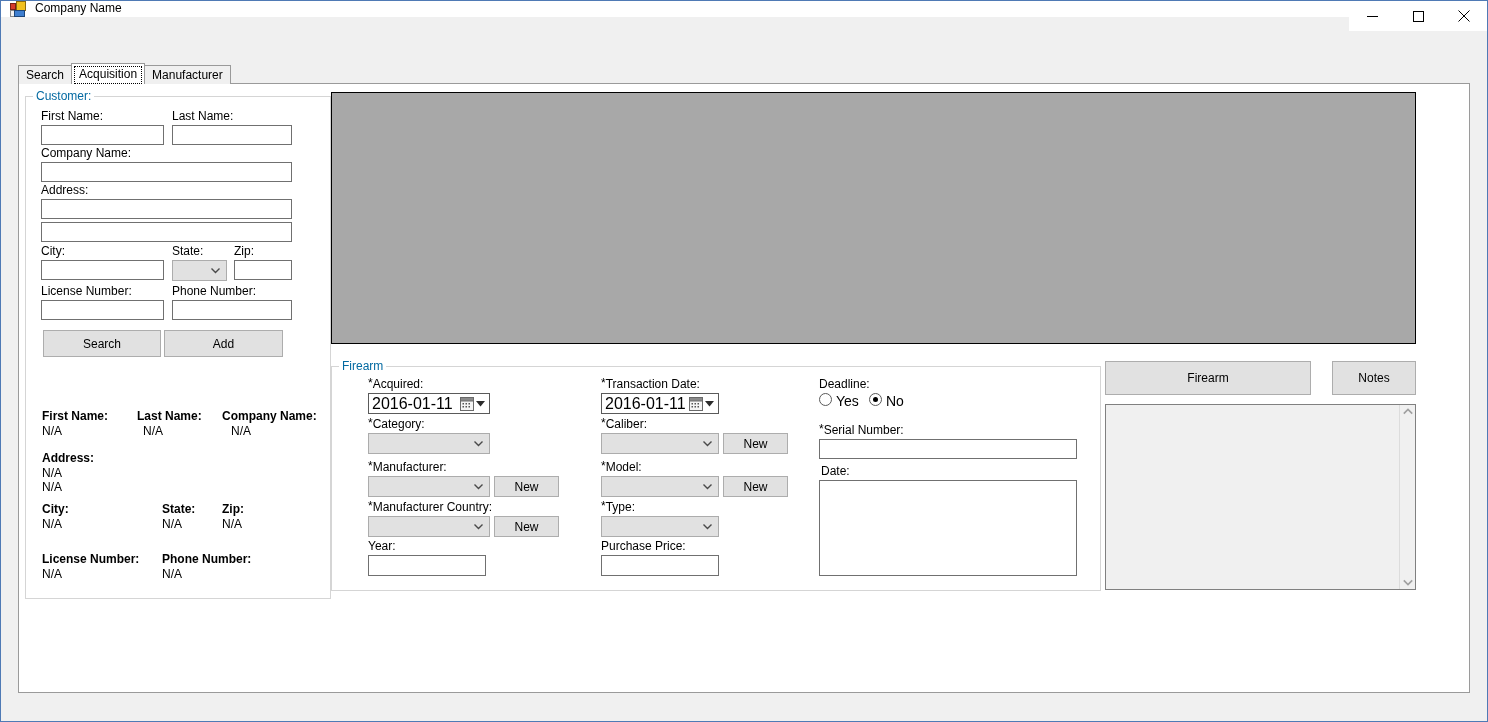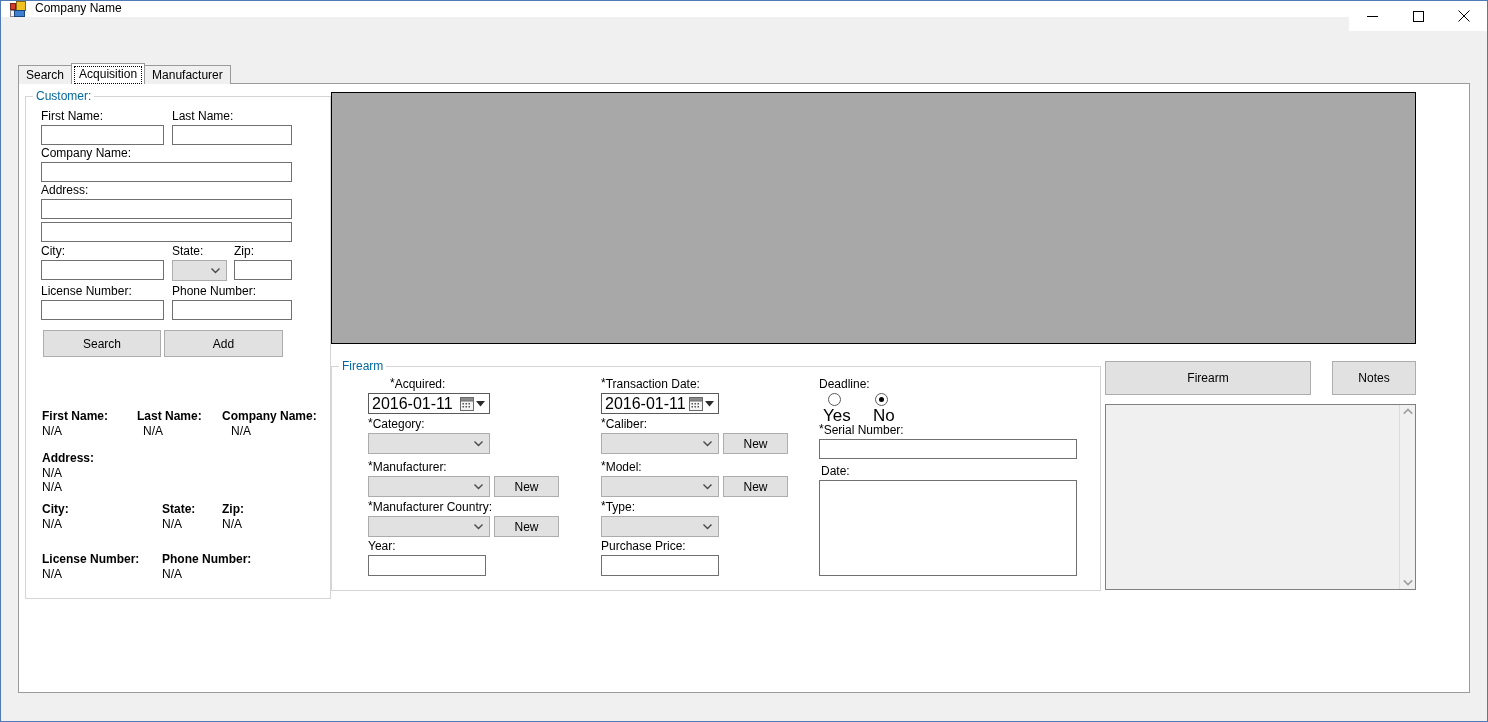--- a/index.html
+++ b/index.html
@@ -232,24 +232,23 @@
     font-size: 12px;
     color: #000;
     white-space: nowrap;
     line-height: 14px;
   }
 
   
   .radio-wrap {
     position: absolute;
     display: flex;
-    align-items: center;
-    font-size: 17px;
-    color: #000;
-    flex-direction: column;
+    align-items: flex-start;
+    font-size: 14px;
+    color: #000;
   }
   .radio-dot {
     width: 13px; height: 13px;
     border-radius: 50%;
     border: 1px solid #5a5a5a;
     background: #ffffff;
     box-sizing: border-box;
     position: relative;
     flex: none;
   }
@@ -399,21 +398,21 @@
 
       <span class="sum-lbl" style="left:136px; top:455px;">Phone Number:</span>
       <span class="sum-val" style="left:136px; top:470px;">N/A</span>
     </div>
 
     <div class="picbox" style="left:312px; top:8px; width:1085px; height:252px;"></div>
 
     <div class="groupbox" style="left:312px; top:282px; width:770px; height:225px;">
       <span class="gb-title">Firearm</span>
 
-      <span class="lbl" style="left:36px; top:10px;margin-left:22px;"><span class="req">*</span><span>Acquired:</span></span>
+      <span class="lbl" style="left:36px; top:10px;"><span class="req">*</span><span>Acquired:</span></span>
       <div class="datepick" style="left:36px; top:26px; width:122px; height:21px;">
         <span class="dval">2016-01-11</span>
         <svg class="cal" width="14" height="14" viewBox="0 0 14 14">
           <rect x="0.5" y="0.5" width="13" height="13" fill="#f4f4f4" stroke="#6a6a6a"></rect>
           <rect x="0.5" y="0.5" width="13" height="3.5" fill="#8a8a8a" stroke="#6a6a6a"></rect>
           <rect x="2.5" y="6" width="1.5" height="1.5" fill="#555"></rect>
           <rect x="5.5" y="6" width="1.5" height="1.5" fill="#555"></rect>
           <rect x="8.5" y="6" width="1.5" height="1.5" fill="#555"></rect>
           <rect x="2.5" y="9" width="1.5" height="1.5" fill="#555"></rect>
           <rect x="5.5" y="9" width="1.5" height="1.5" fill="#555"></rect>

